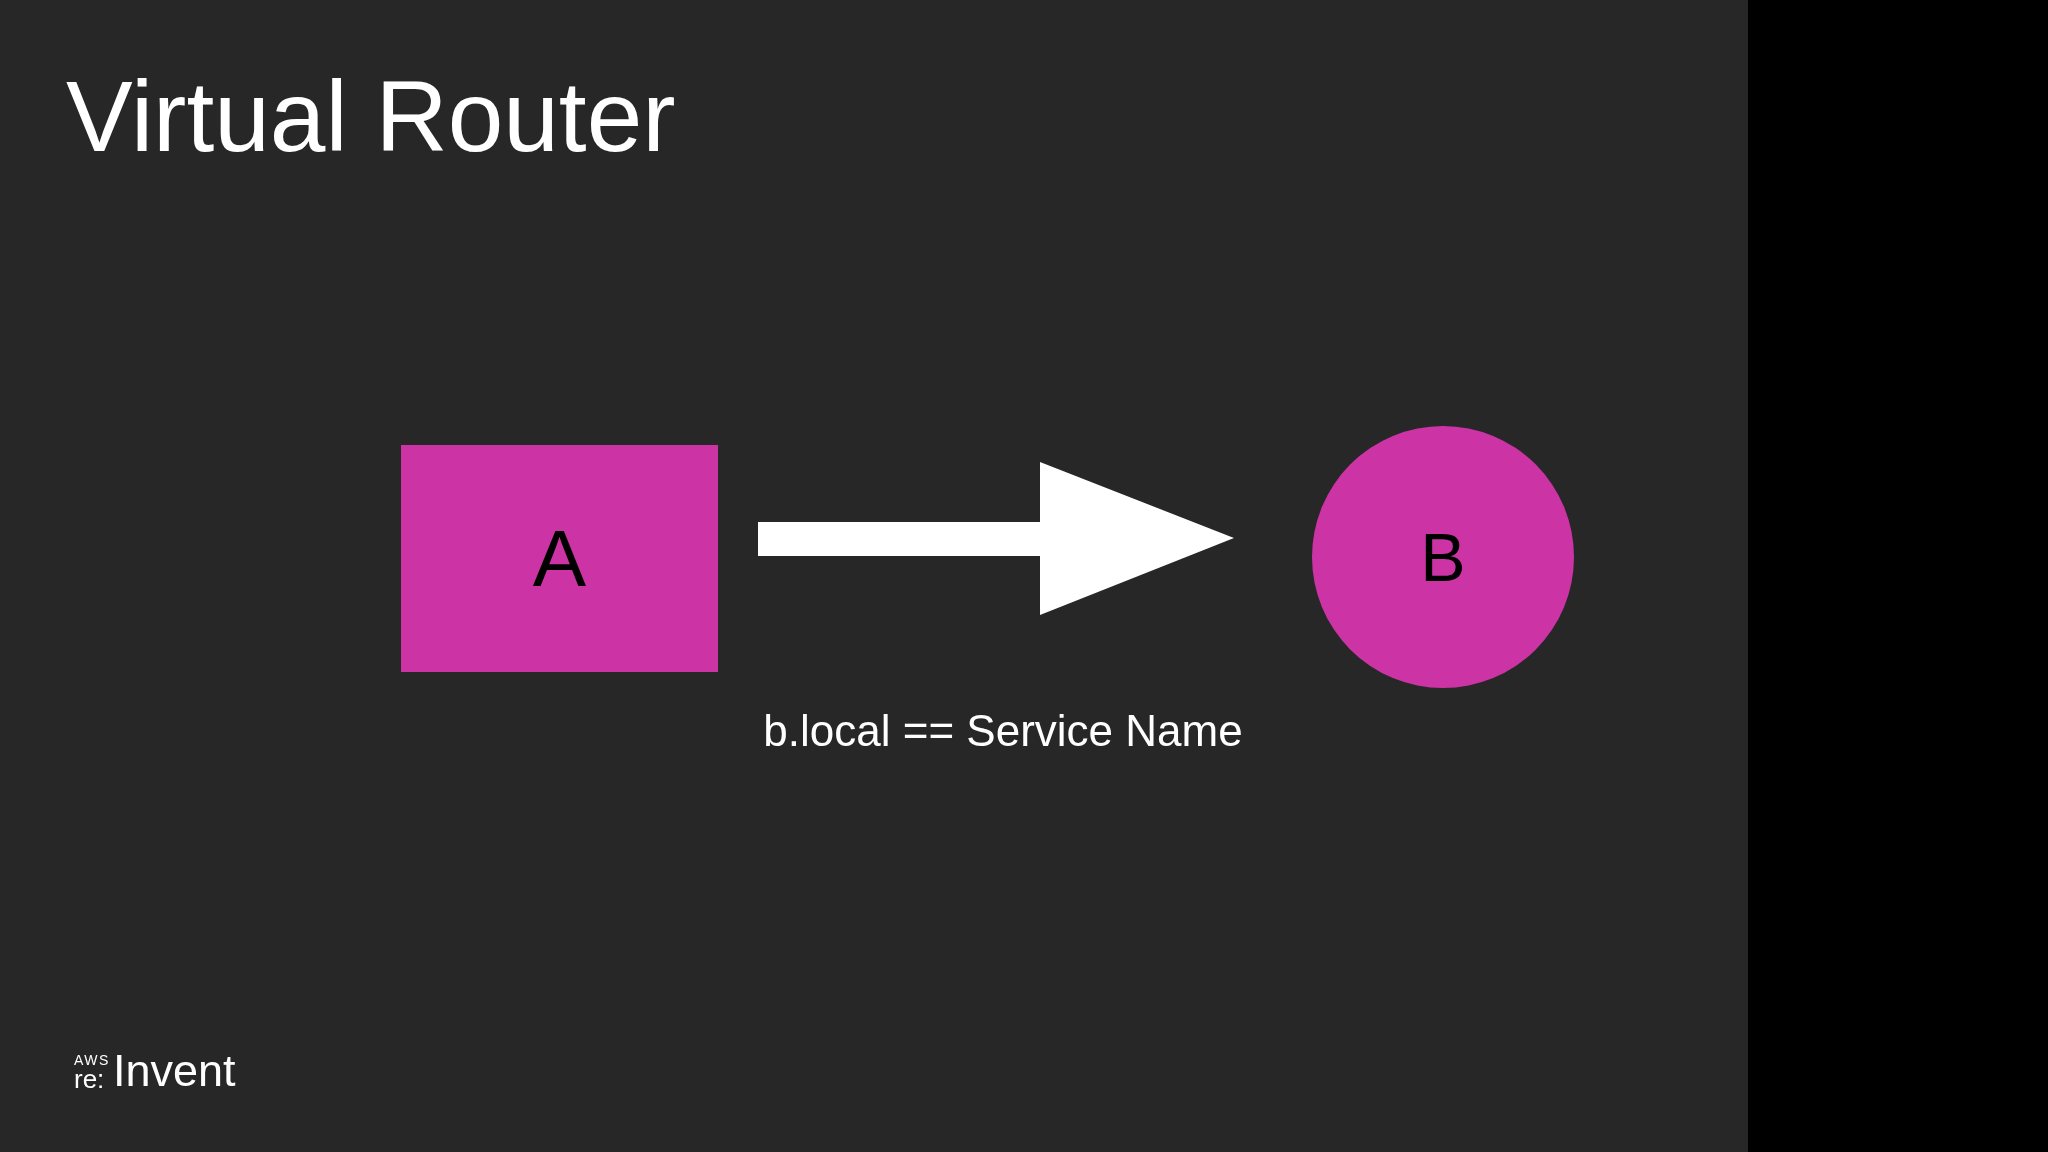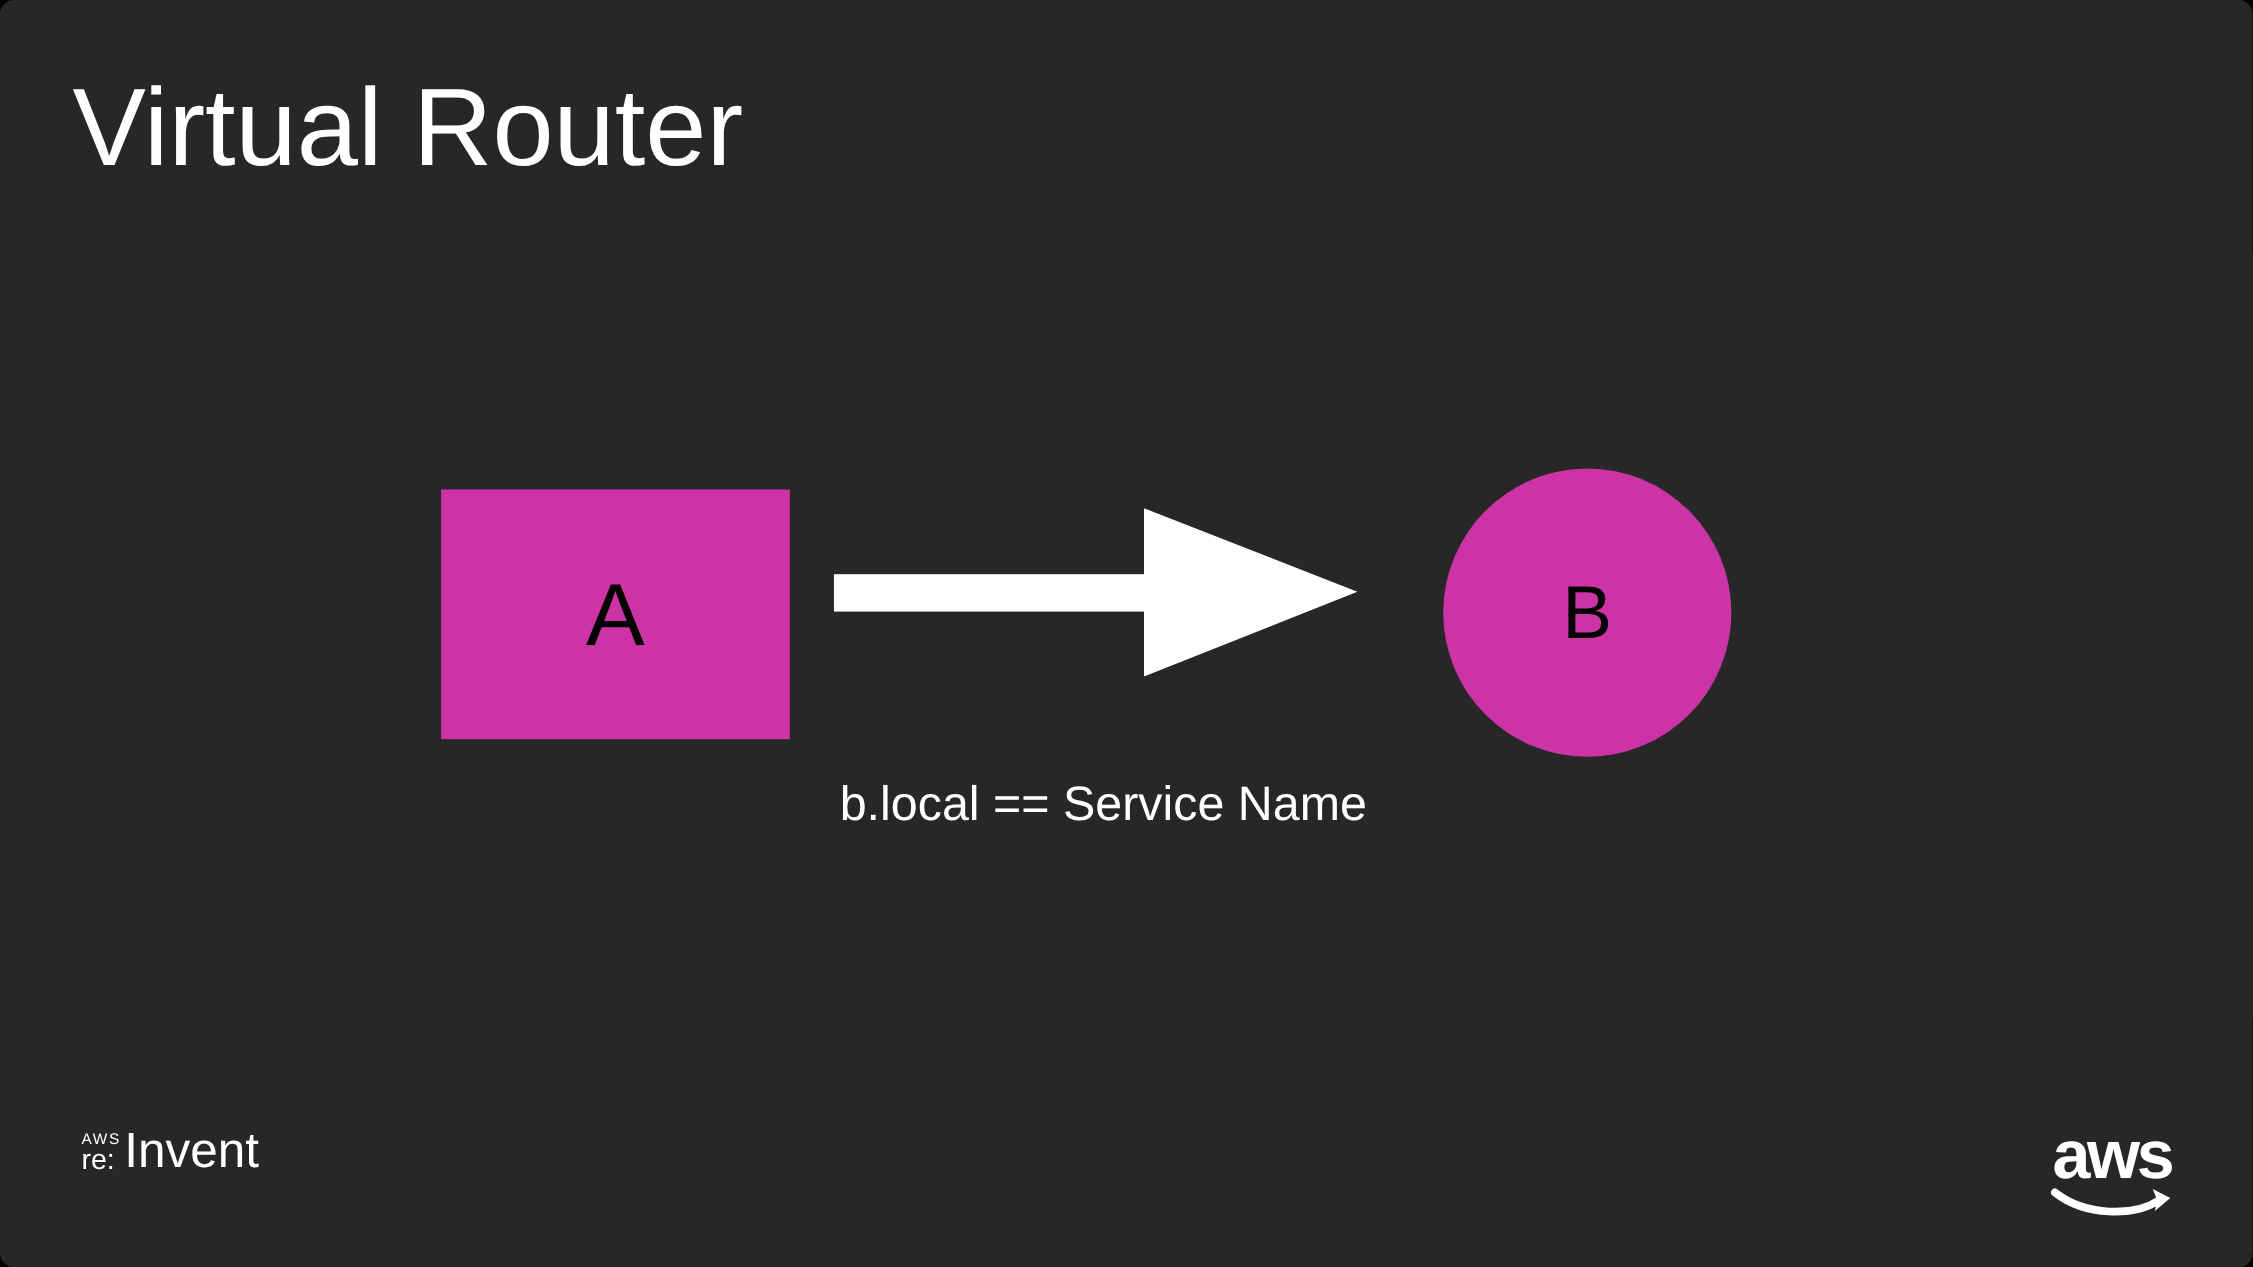--- a/index.html
+++ b/index.html
@@ -5,24 +5,23 @@
   :root{
     --bg:#272727;
     --accent:#CC34A5;
     --fg:#FFFFFF;
   }
   *{margin:0;padding:0;box-sizing:border-box;}
   html,body{background:#000;}
   body{font-family:"Liberation Sans", sans-serif;}
   .slide{
     position:relative;
-    width:2048px;height:1152px;
+    width:1748px;height:1152px;
     background:var(--bg);
     overflow:hidden;
-    border-radius:13px;
   }
   .title{
     position:absolute;left:66px;top:64px;
     font-size:100px;line-height:1.05;
     color:var(--fg);font-weight:400;
     letter-spacing:0px;
   }
   .code-line{
     position:absolute;left:0;top:318px;width:2032px;
     text-align:center;
@@ -63,21 +62,21 @@
   .reinvent .stack{display:flex;flex-direction:column;align-items:flex-start;}
   .reinvent .aws-small{
     font-size:14px;letter-spacing:1.5px;line-height:1;
     font-weight:400;margin-bottom:1px;
   }
   .reinvent .re{
     font-size:26px;line-height:0.85;font-weight:400;
   }
   .reinvent .invent{
     font-size:45px;line-height:0.82;font-weight:400;
-    margin-left:3px;letter-spacing:0px;
+    margin-left:3px;letter-spacing:0px;margin-top:25px;
   }
   .copyright{
     position:absolute;left:0;top:1052px;width:2048px;
     text-align:center;
     font-size:21px;color:#E8E8E8;letter-spacing:0.2px;
   }
   .aws-logo{
     position:absolute;left:1862px;top:1022px;width:116px;
     display:flex;flex-direction:column;align-items:center;
     color:var(--fg);

